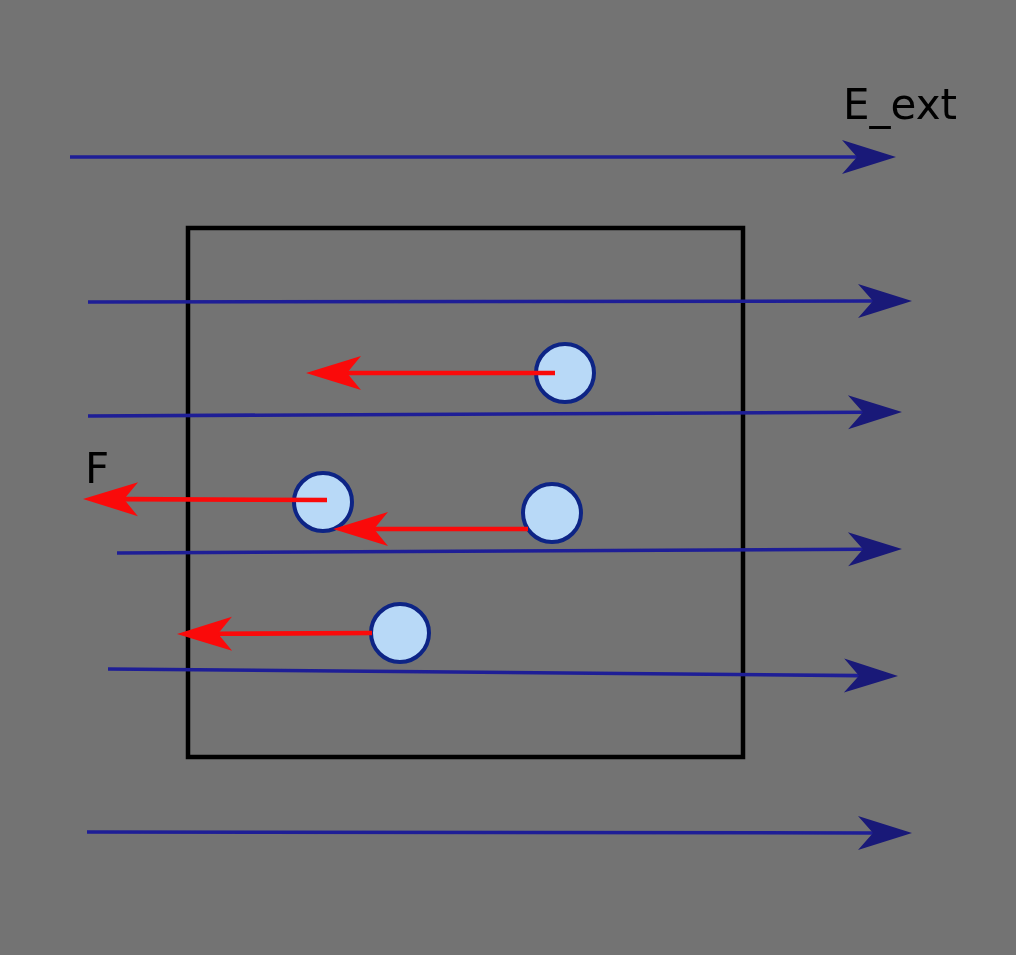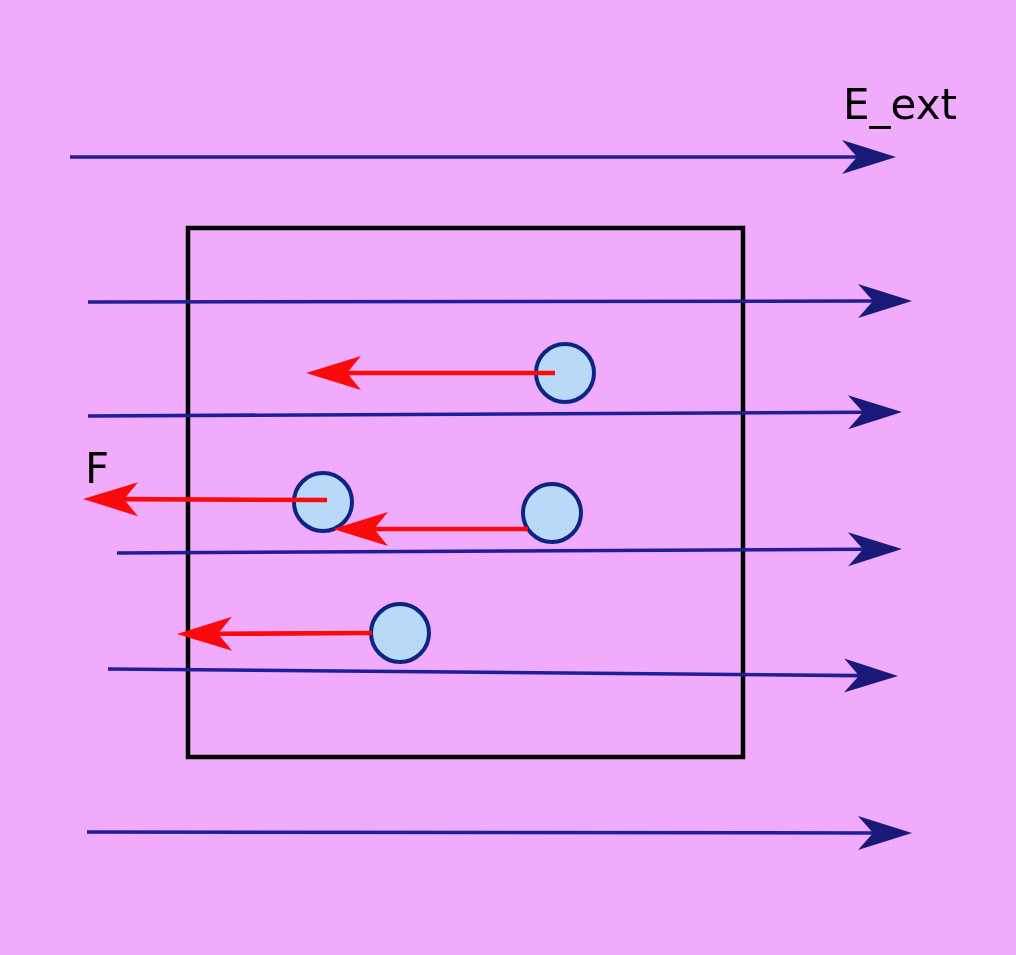--- a/index.html
+++ b/index.html
@@ -1,20 +1,20 @@
 <!DOCTYPE html>
 <html><head>
 <meta charset="utf-8">
 <style>
   html, body { margin: 0; padding: 0; background: #ffffff; }
   .stage {
     position: relative;
     width: 1016px;
     height: 955px;
-    background: #f0abfc;
+    background: #737373;
     overflow: hidden;
   }
   svg.diagram { display: block; width: 1016px; height: 955px; }
   text.lbl {
     font-family: "DejaVu Sans", "Liberation Sans", sans-serif;
     font-size: 42px;
     fill: #000000;
   }
 </style>
 </head>

